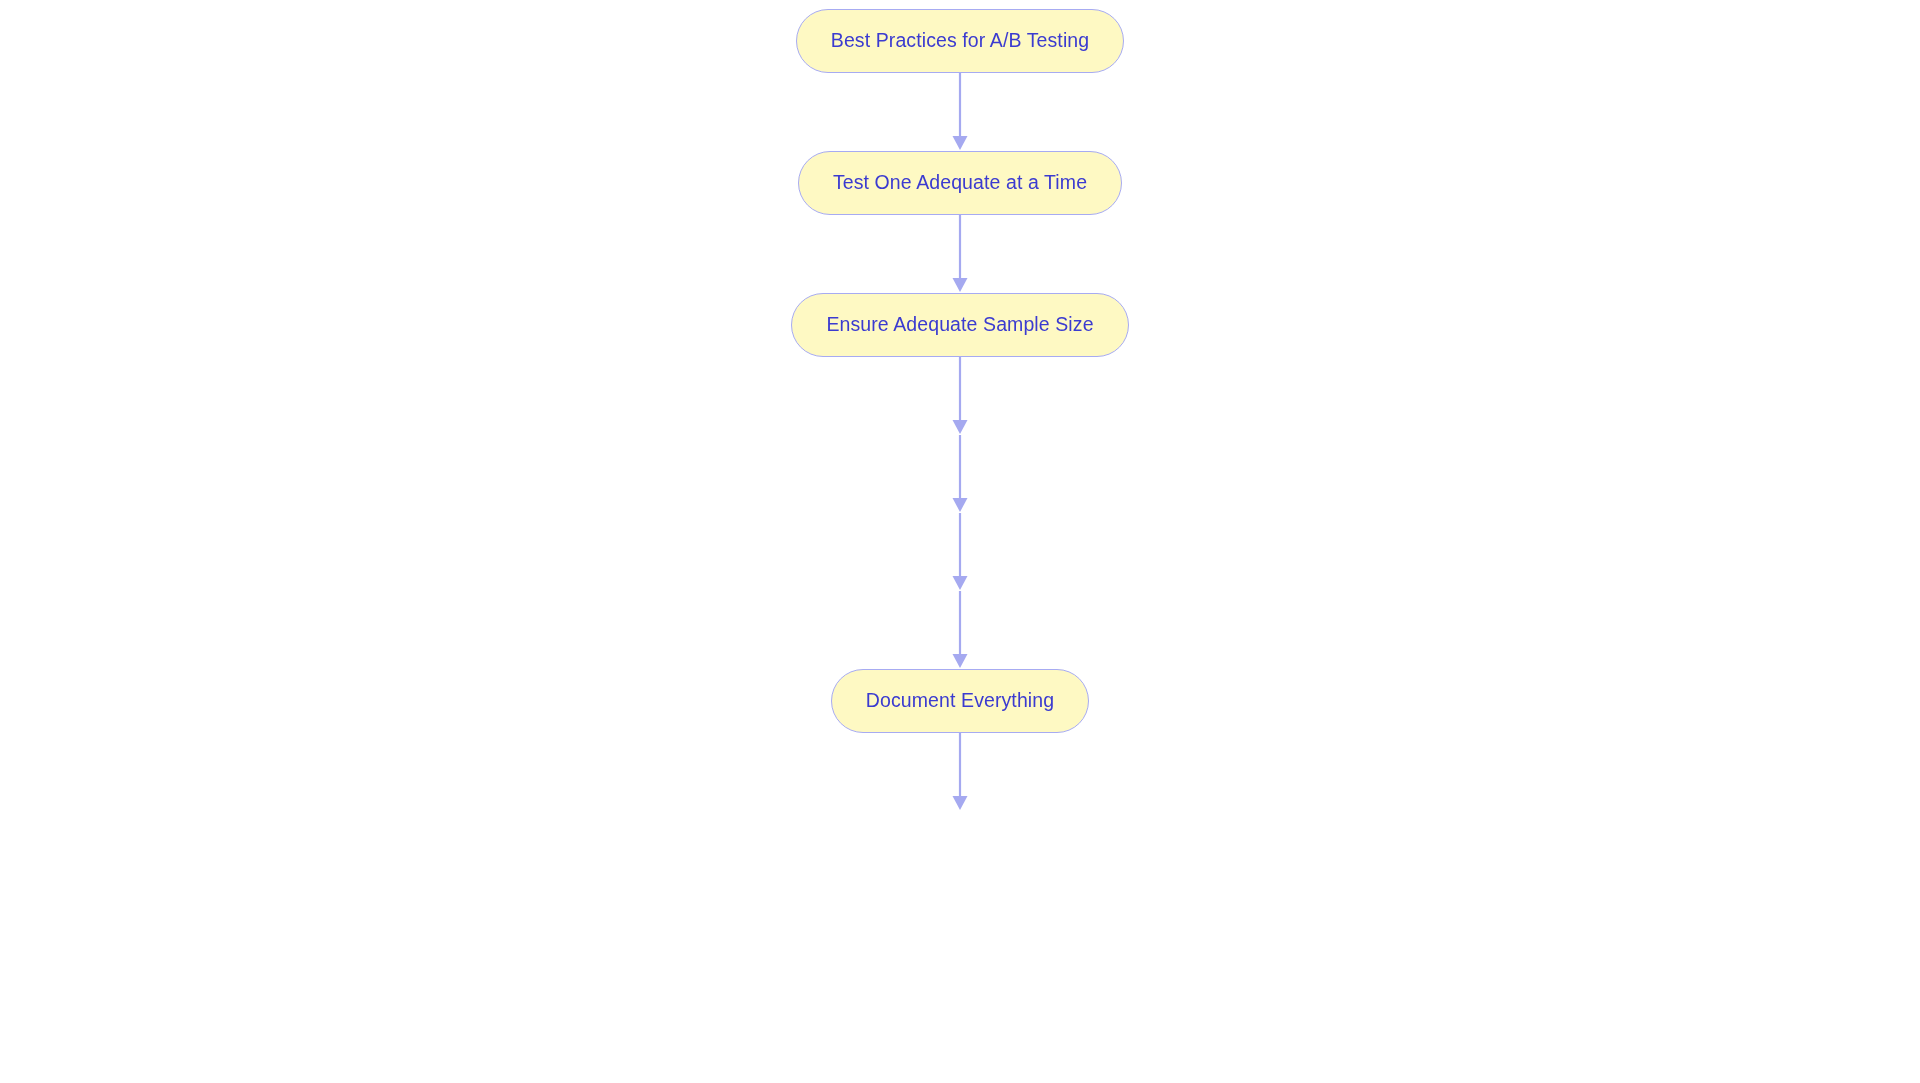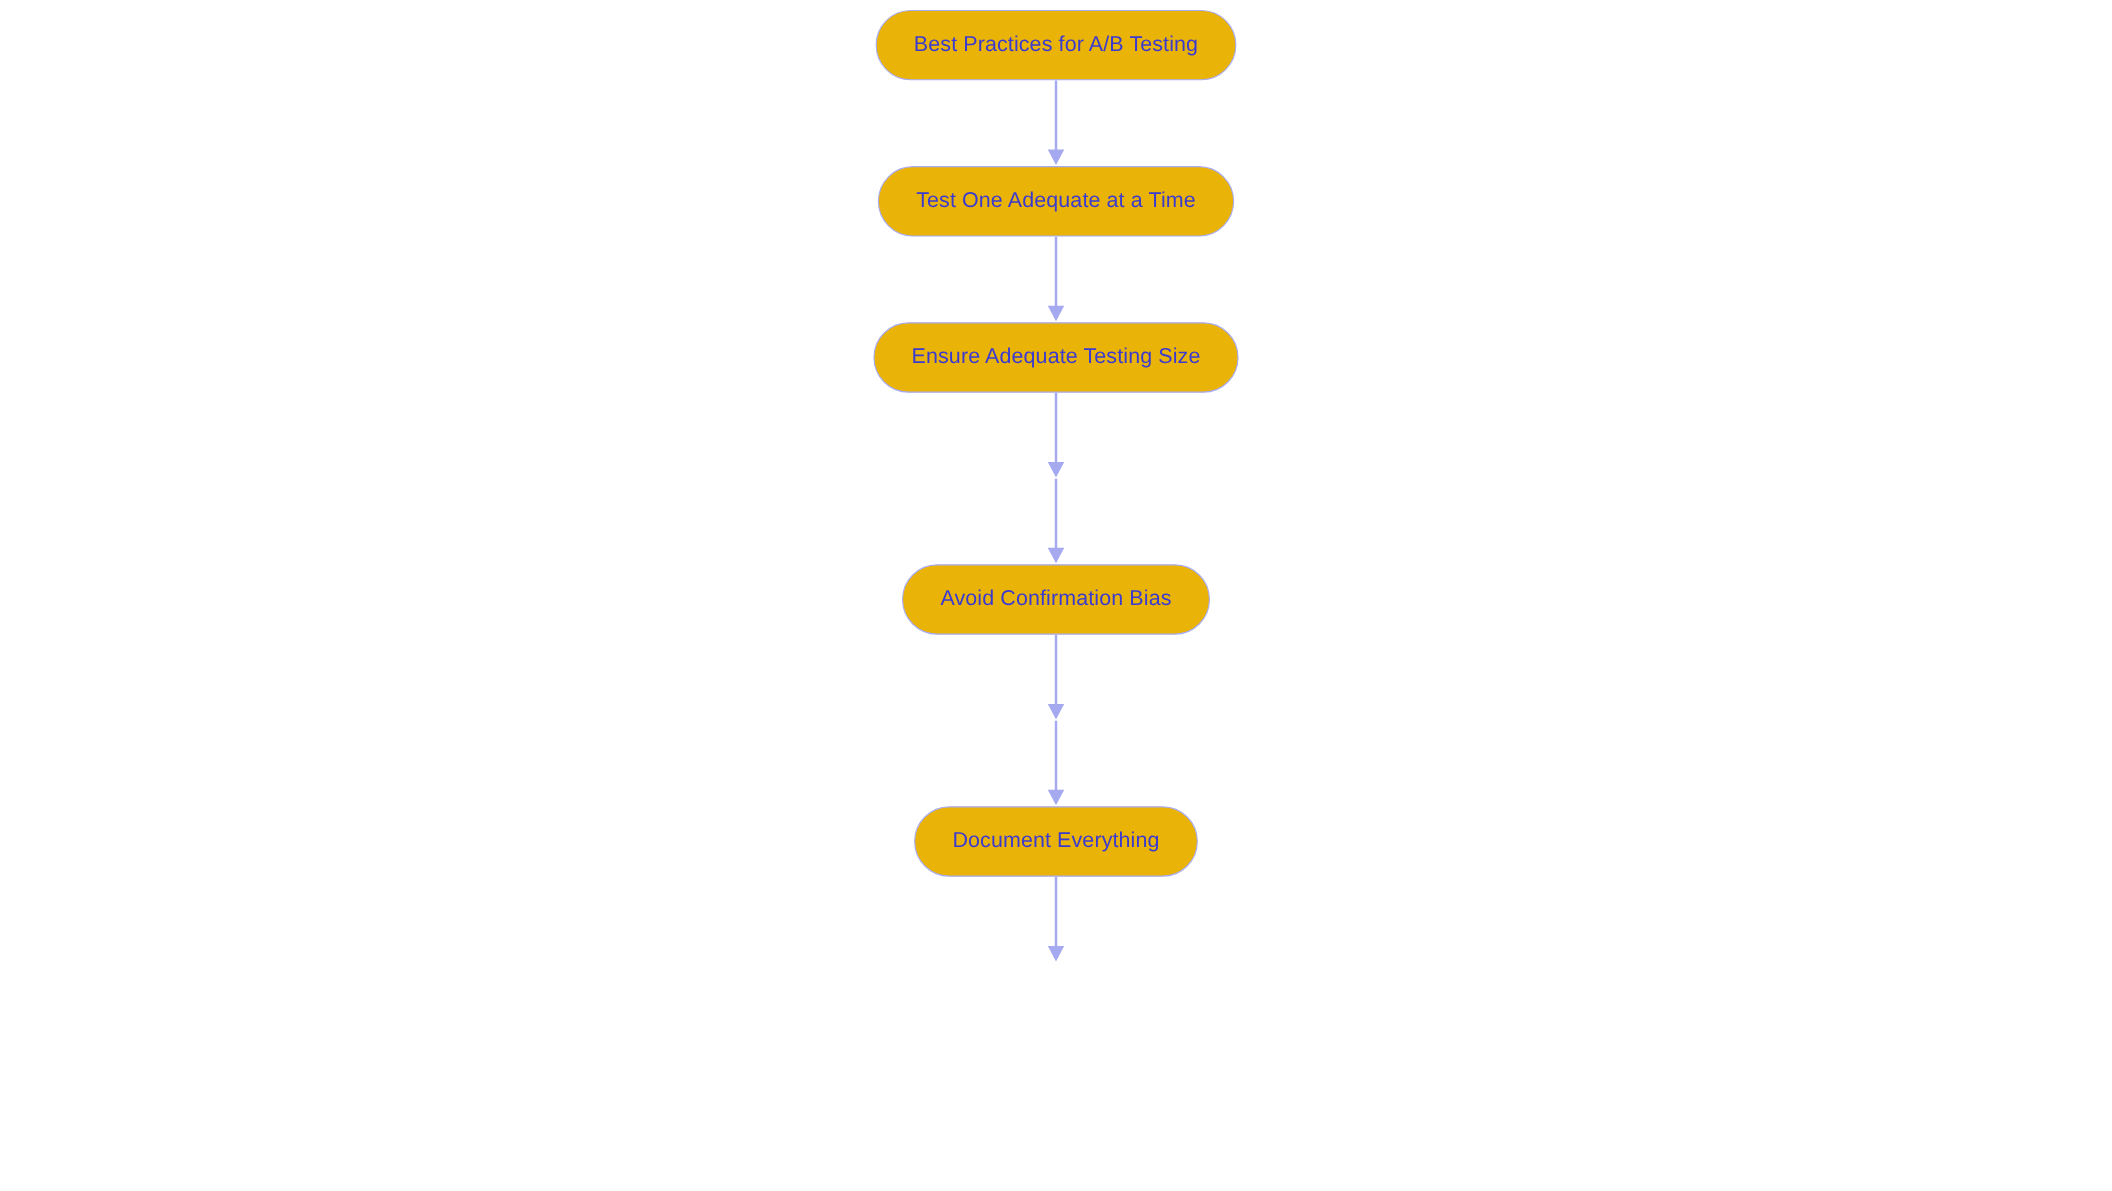--- a/index.html
+++ b/index.html
@@ -34,21 +34,21 @@
     justify-content: flex-start;
   }
 
   
   .node {
     box-sizing: border-box;
     height: 64px;
     display: flex;
     align-items: center;
     justify-content: center;
-    background: #eab308;
+    background: #fef9c3;
     border: 1.3px solid #a7abf2;
     border-radius: 999px;
     color: #3b3bd0;
     font-size: 19.5px;
     letter-spacing: 0.1px;
     white-space: nowrap;
     padding: 0 34px;
     position: relative;
   }
   .node-label {
@@ -94,41 +94,38 @@
     </div>
 
     <div class="connector">
       <svg width="26" height="78" viewBox="0 0 26 78" xmlns="http://www.w3.org/2000/svg" aria-hidden="true">
         <line x1="13" y1="0" x2="13" y2="66" stroke="#a5a9f0" stroke-width="2.2"></line>
         <polygon points="13,77 5.5,63 20.5,63" fill="#a5a9f0"></polygon>
       </svg>
     </div>
 
     <div class="node">
-      <span class="node-label">Ensure Adequate Testing Size</span>
+      <span class="node-label">Ensure Adequate Sample Size</span>
     </div>
 
     <div class="connector">
       <svg width="26" height="78" viewBox="0 0 26 78" xmlns="http://www.w3.org/2000/svg" aria-hidden="true">
         <line x1="13" y1="0" x2="13" y2="66" stroke="#a5a9f0" stroke-width="2.2"></line>
         <polygon points="13,77 5.5,63 20.5,63" fill="#a5a9f0"></polygon>
       </svg>
     </div>
 
 
     <div class="connector">
       <svg width="26" height="78" viewBox="0 0 26 78" xmlns="http://www.w3.org/2000/svg" aria-hidden="true">
         <line x1="13" y1="0" x2="13" y2="66" stroke="#a5a9f0" stroke-width="2.2"></line>
         <polygon points="13,77 5.5,63 20.5,63" fill="#a5a9f0"></polygon>
       </svg>
     </div>
 
-    <div class="node">
-      <span class="node-label">Avoid Confirmation Bias</span>
-    </div>
 
     <div class="connector">
       <svg width="26" height="78" viewBox="0 0 26 78" xmlns="http://www.w3.org/2000/svg" aria-hidden="true">
         <line x1="13" y1="0" x2="13" y2="66" stroke="#a5a9f0" stroke-width="2.2"></line>
         <polygon points="13,77 5.5,63 20.5,63" fill="#a5a9f0"></polygon>
       </svg>
     </div>
 
 
     <div class="connector">

